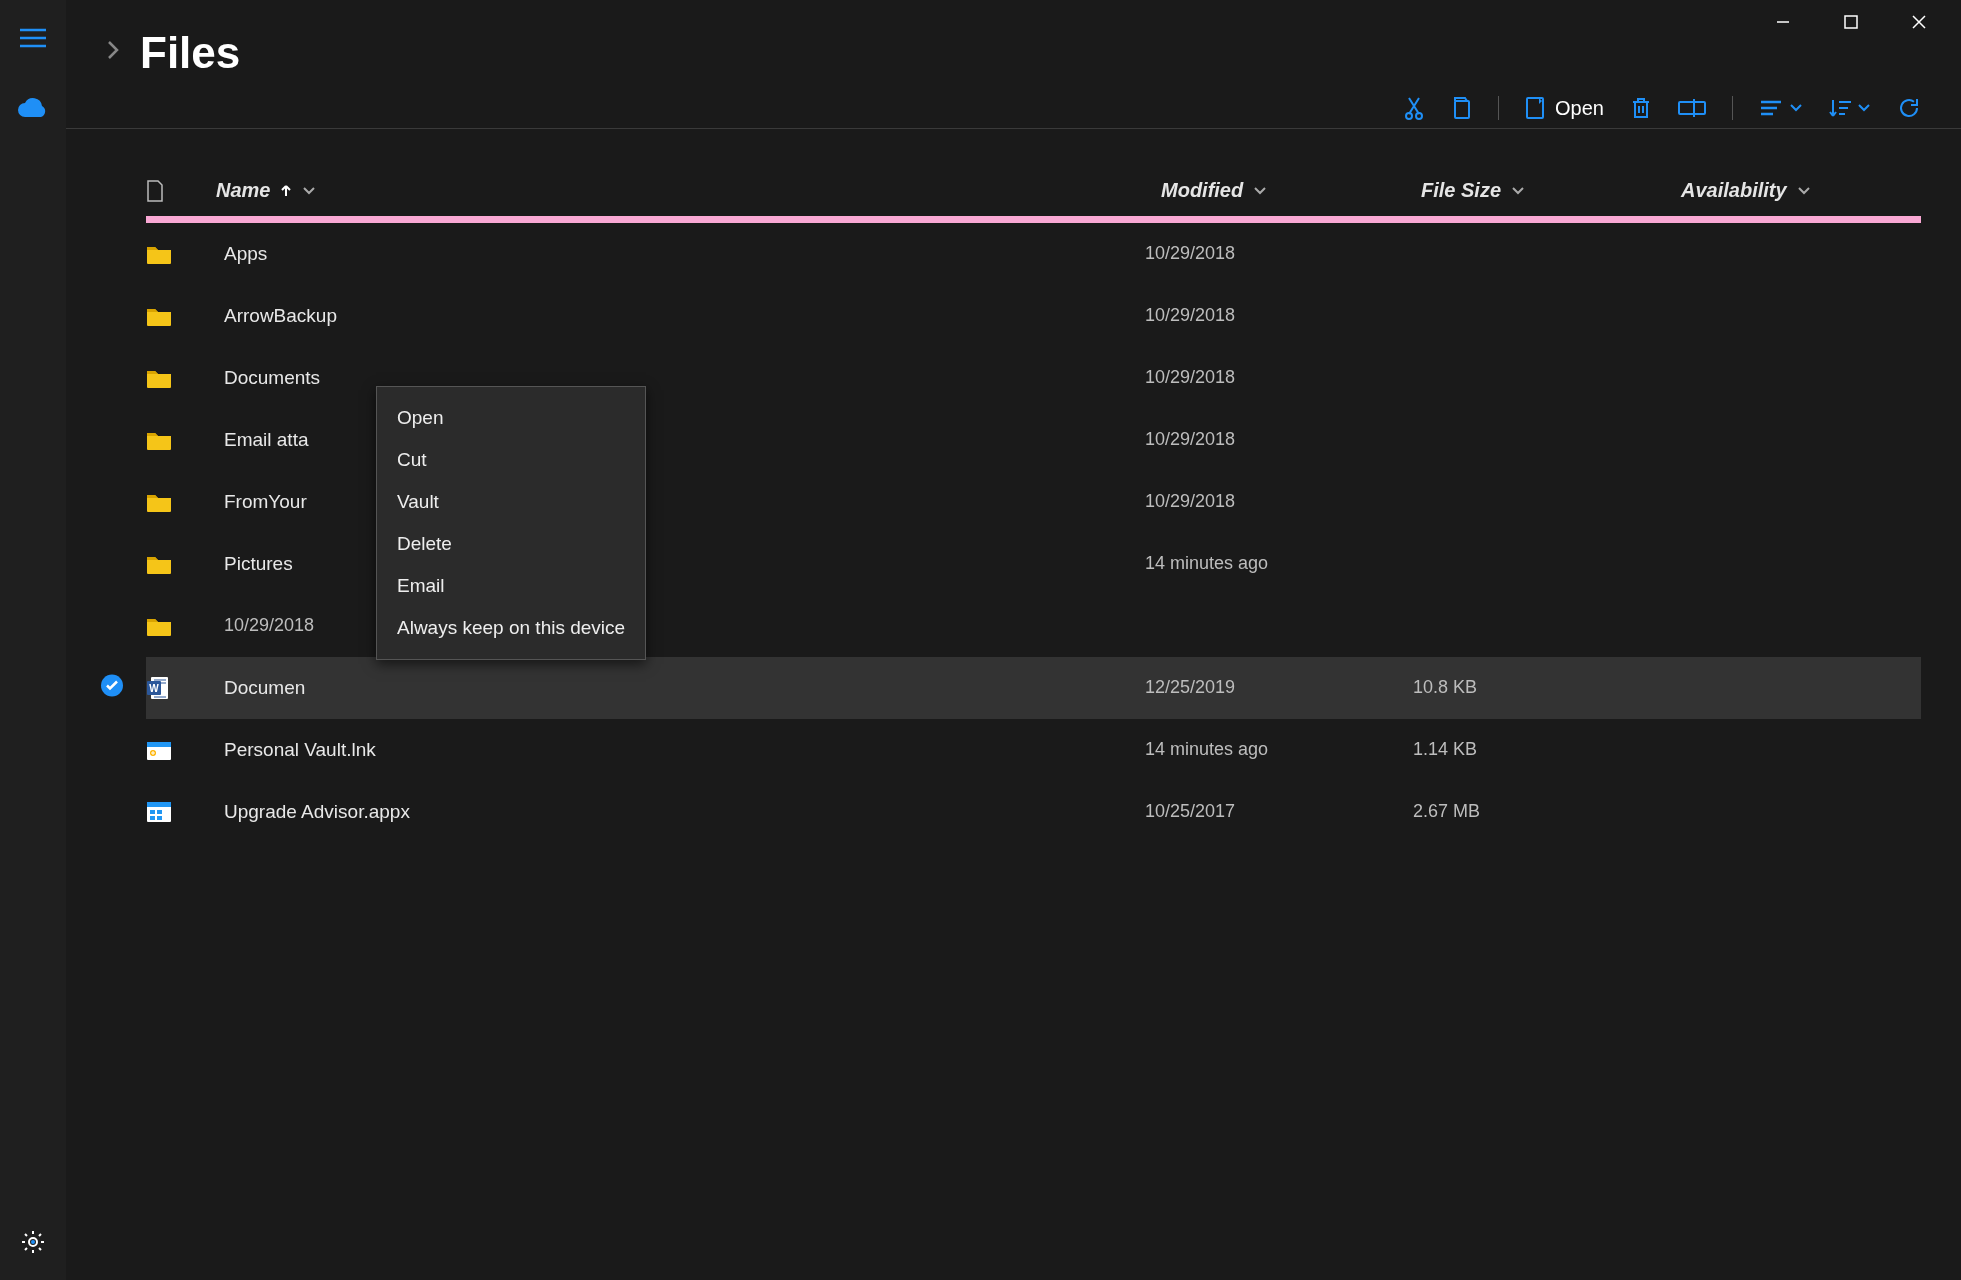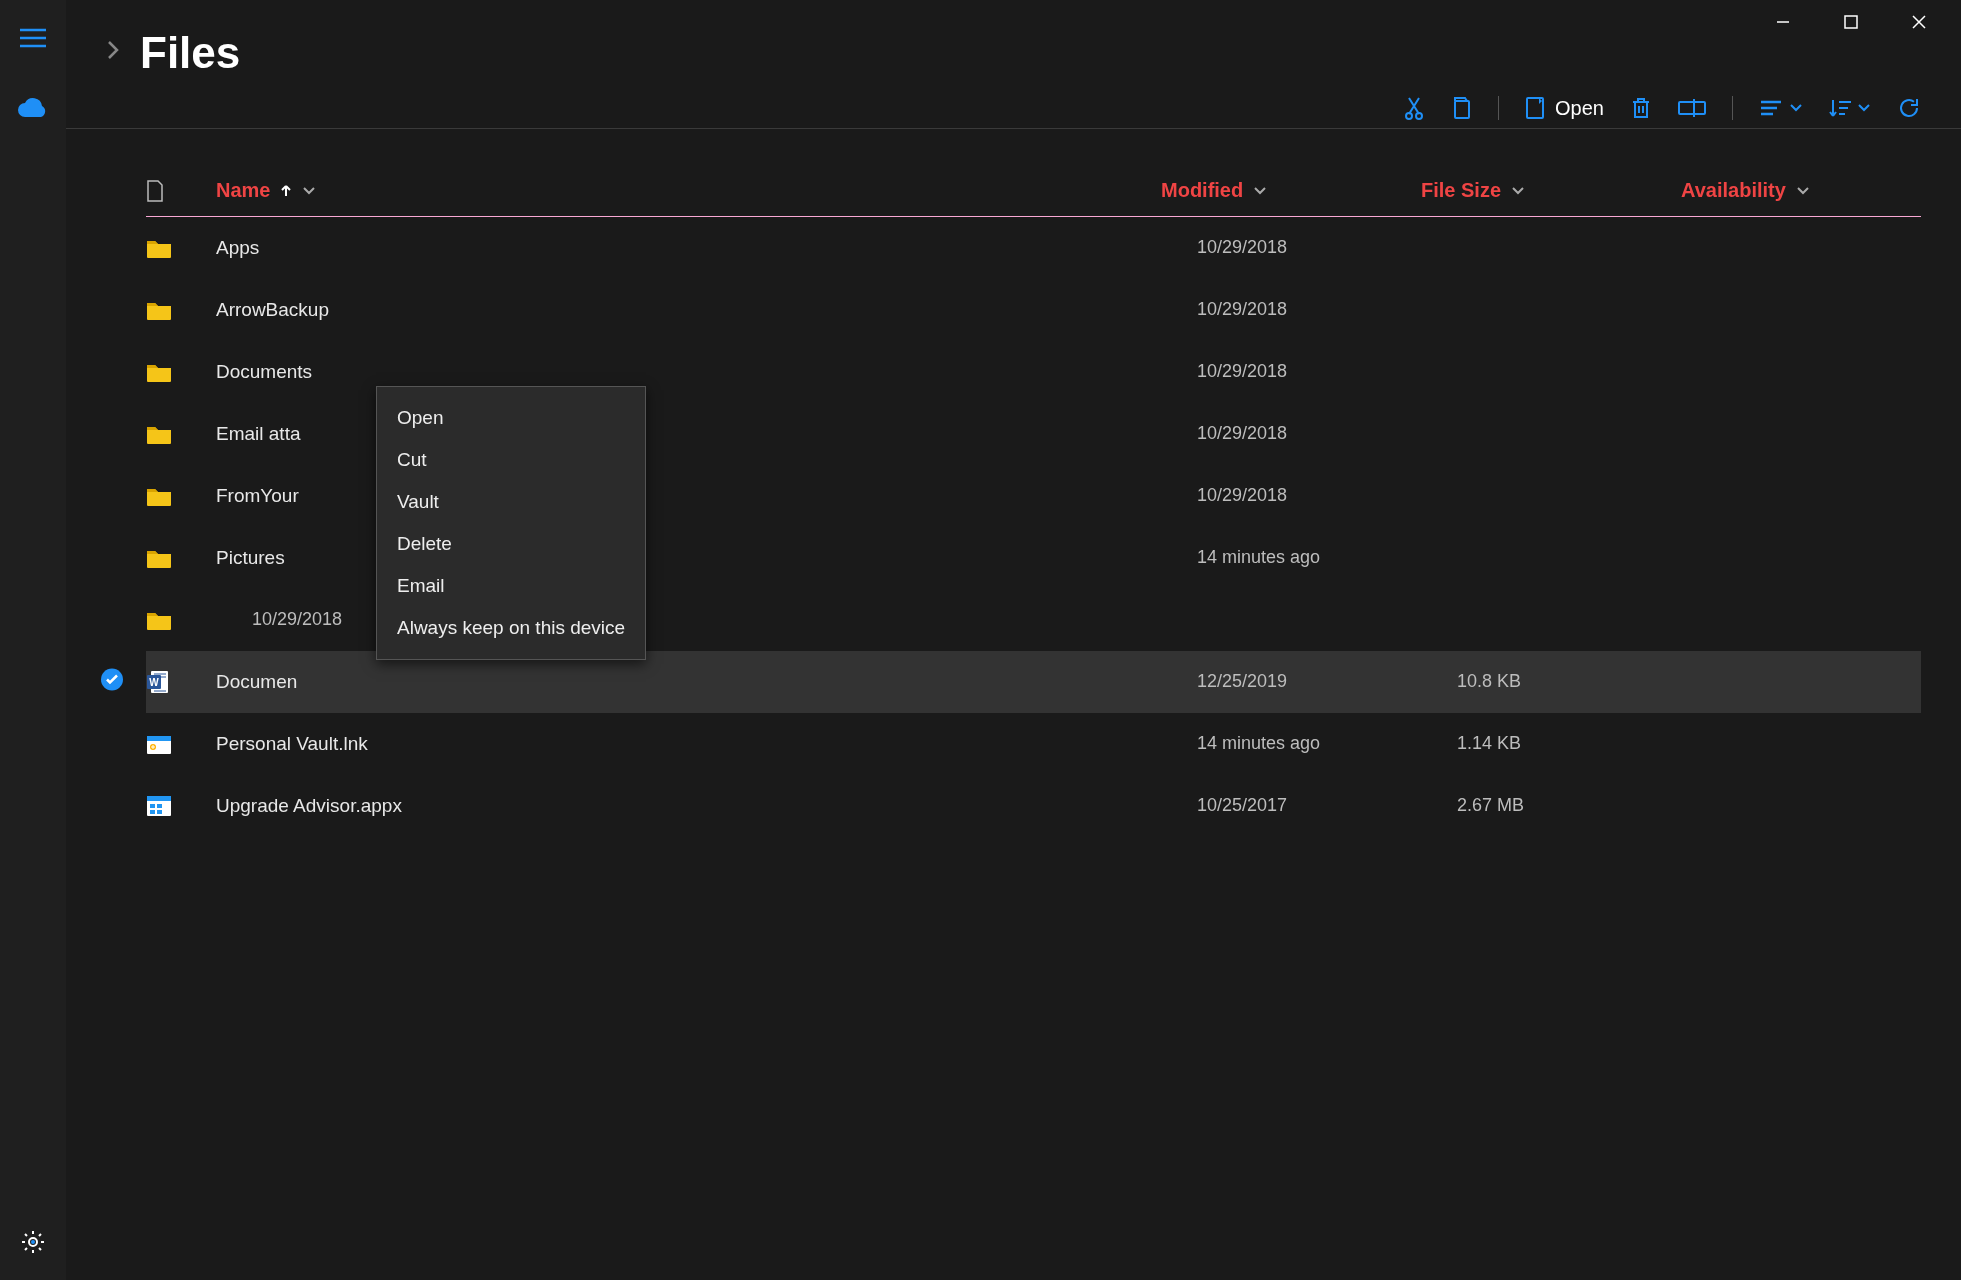--- a/index.html
+++ b/index.html
@@ -104,52 +104,54 @@
   .list-wrap {
     flex: 1;
     overflow: auto;
     padding: 40px 40px 0 80px;
   }
   .col-header {
     display: grid;
     grid-template-columns: 70px 1fr 260px 260px 240px;
     align-items: center;
     padding: 10px 0 14px 0;
-    border-bottom: 1px solid #f9a8d4;
-    color: #ef4444;
+    border-bottom: 7px solid #f9a8d4;
+    color: #e5e5e5;
     font-size: 20px;
     font-weight: 600;
+    font-style: italic;
   }
   .col-header .col {
     display: flex;
     align-items: center;
     gap: 10px;
     cursor: pointer;
   }
   .row {
     display: grid;
     grid-template-columns: 70px 1fr 260px 260px 240px;
     align-items: center;
     height: 62px;
     border-bottom: 1px solid transparent;
     font-size: 19px;
     color: #e8e8e8;
     position: relative;
+    gap: 8px;
   }
   .row.selected {
     background: #333333;
   }
   .sel-indicator {
     position: absolute;
     left: -46px;
     top: 50%;
     transform: translateY(-50%);
   }
   .icon-cell { display: flex; align-items: center; }
-  .modified, .size, .avail { color: #bdbdbd; font-size: 18px; margin-left: 36px; }
+  .modified, .size, .avail { color: #bdbdbd; font-size: 18px; }
   .context-menu {
     position: absolute;
     background: #2b2b2b;
     border: 1px solid #555;
     min-width: 265px;
     padding: 10px 0;
     z-index: 100;
     box-shadow: 0 4px 12px rgba(0,0,0,0.6);
   }
   .context-menu .item {

